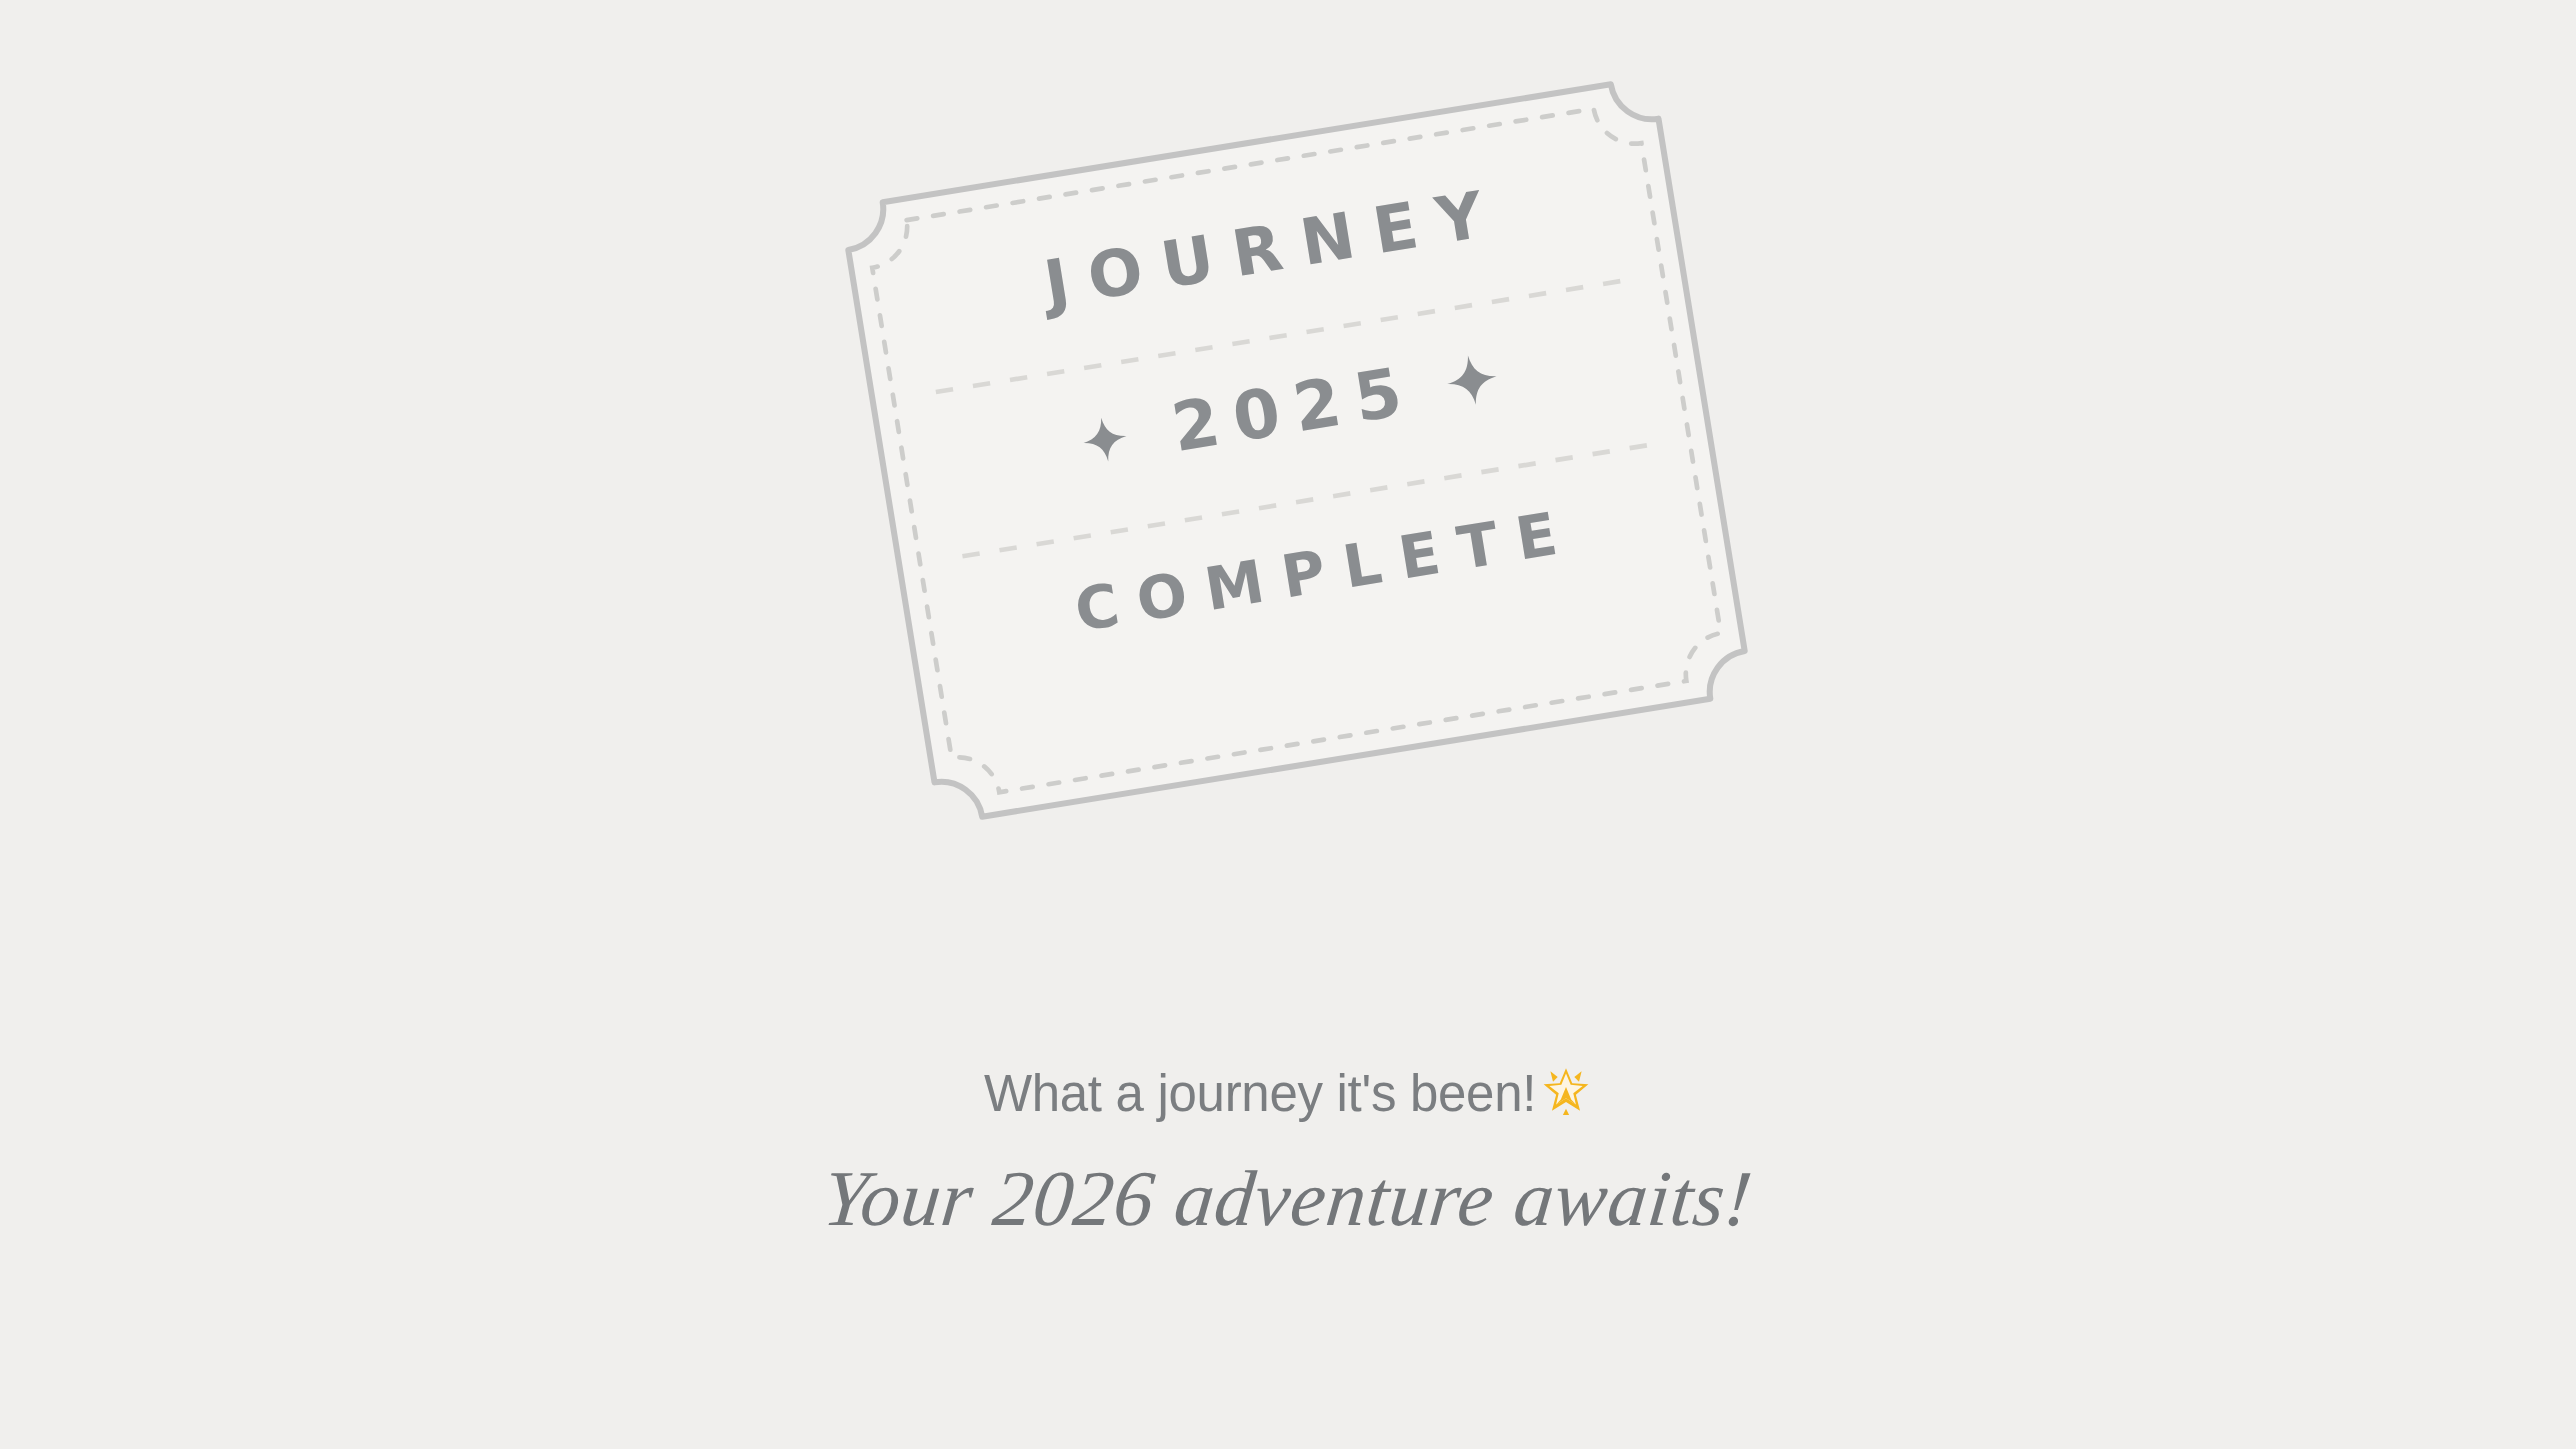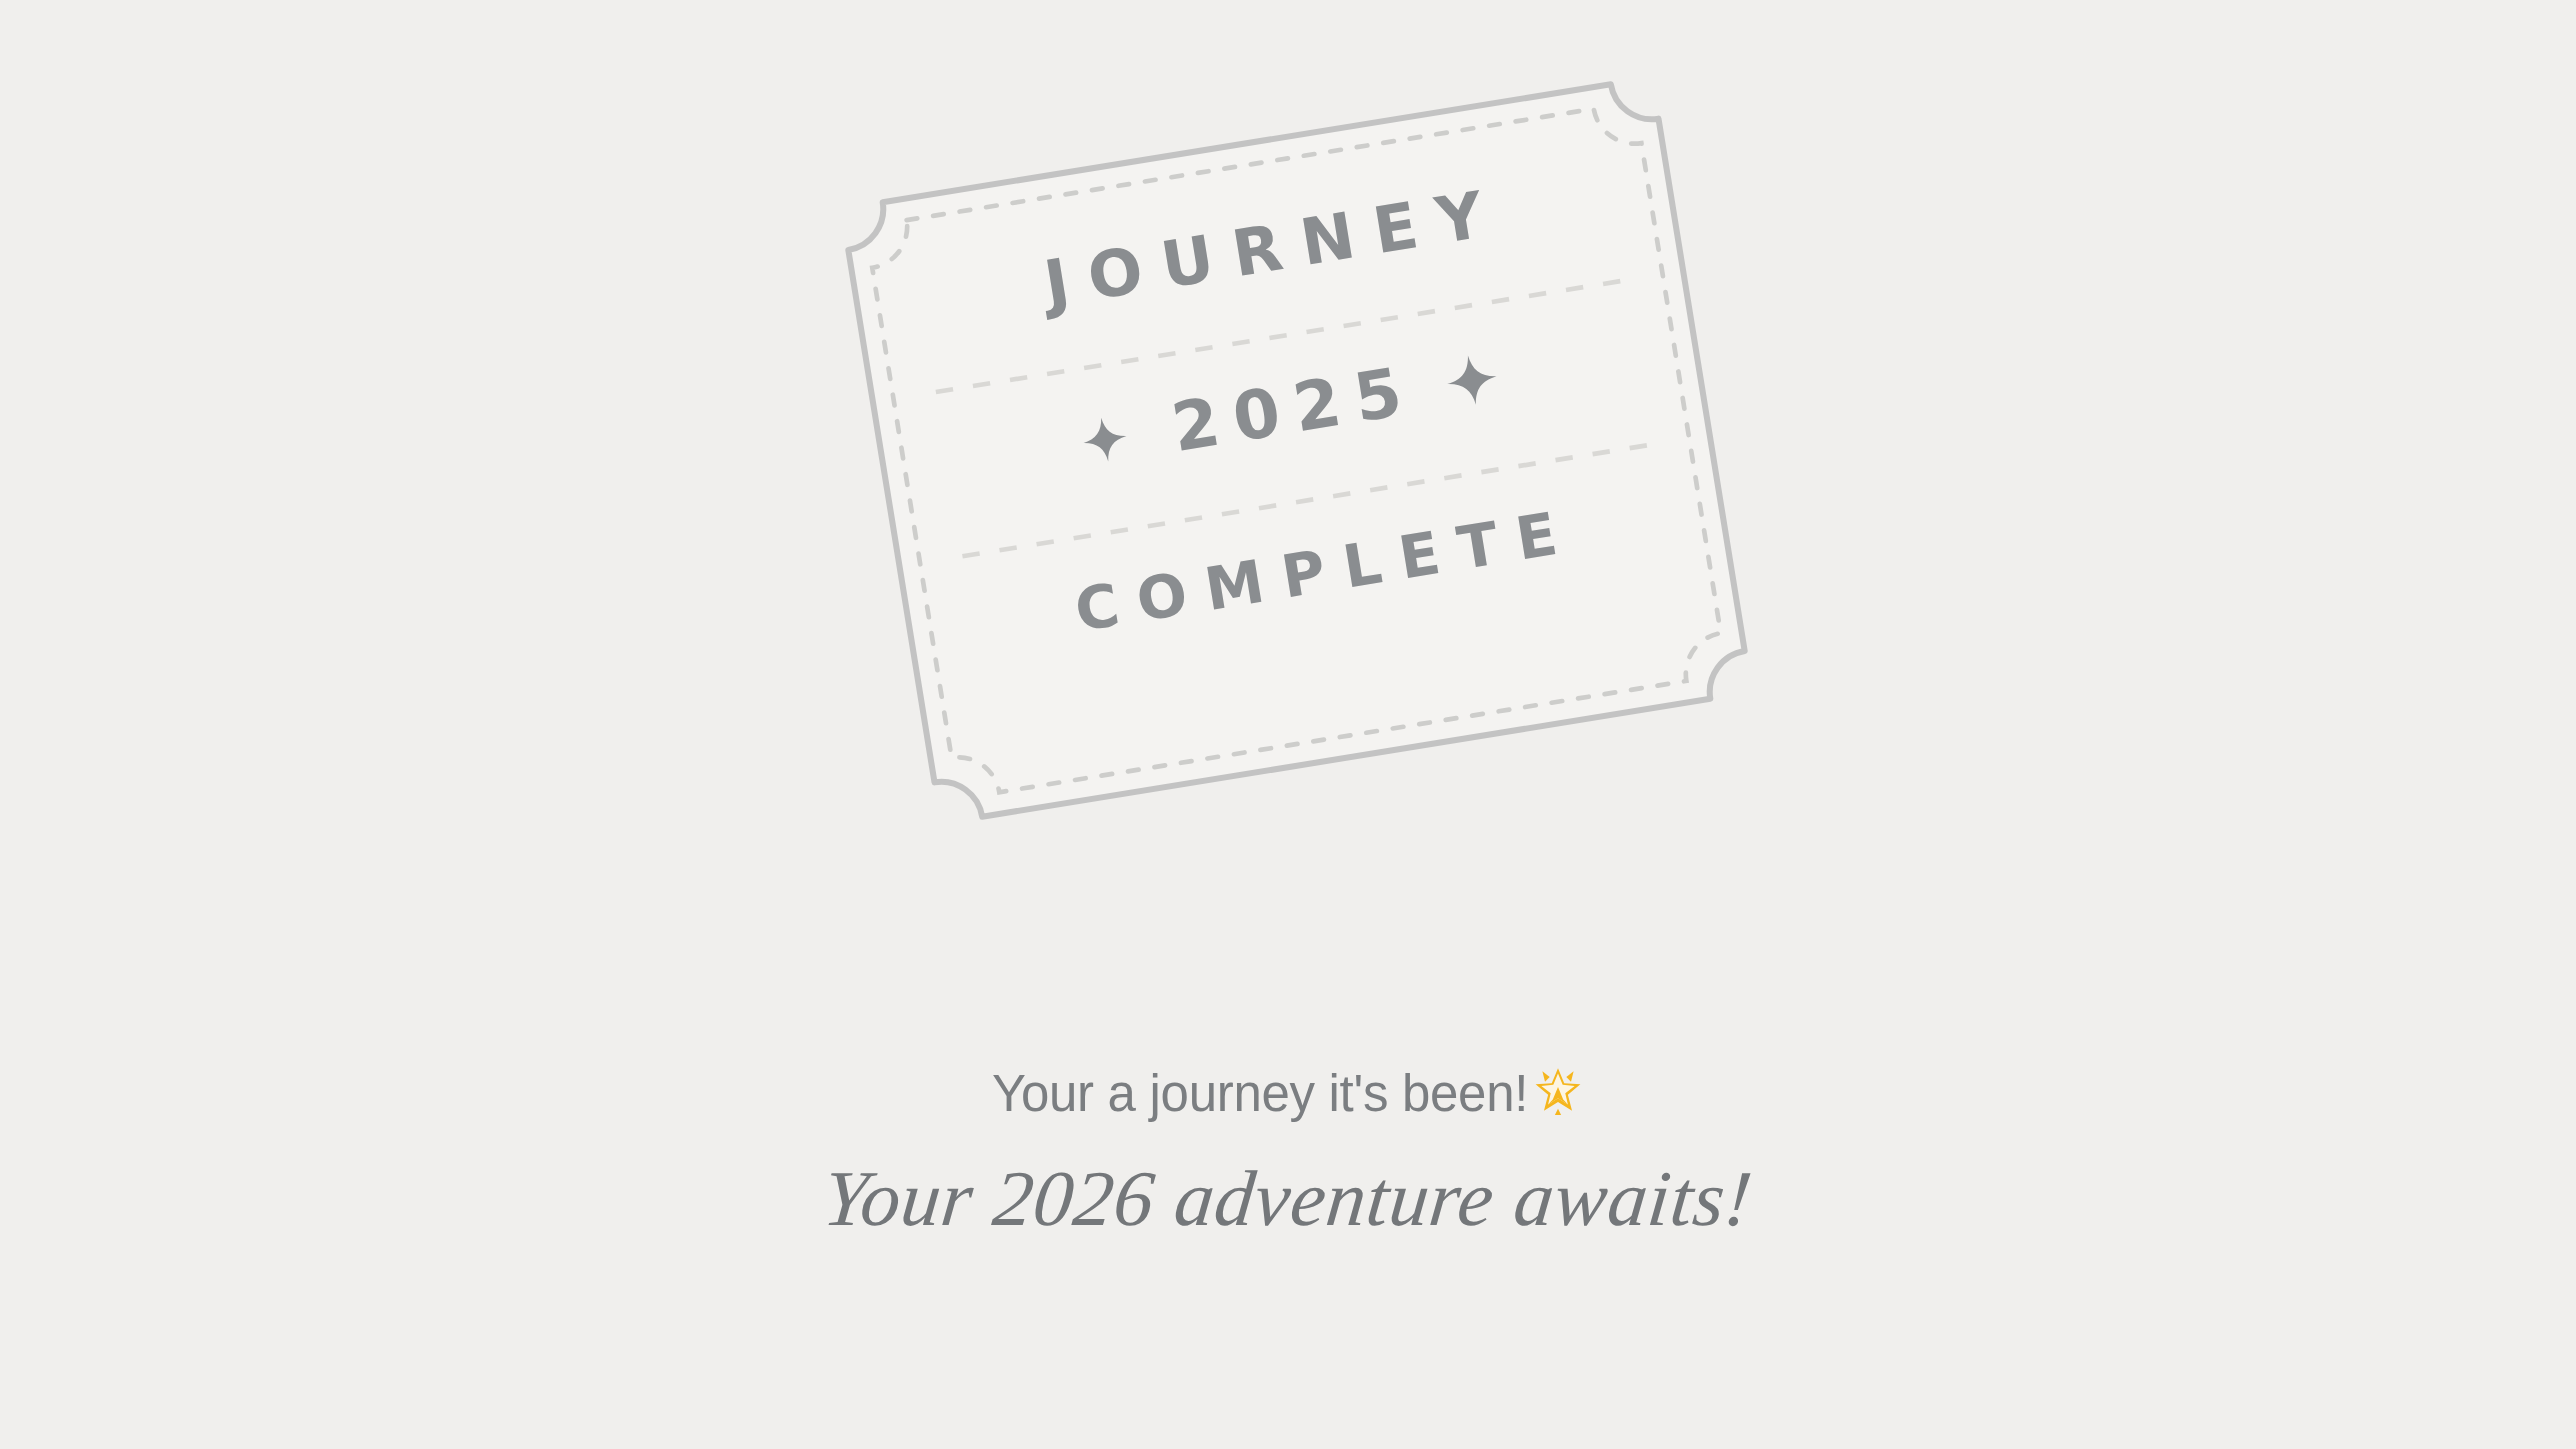--- a/index.html
+++ b/index.html
@@ -185,21 +185,21 @@
       </div>
 
       <div class="tk-row tk-row-complete">
         <span>COMPLETE</span>
       </div>
 
     </div>
   </div>
 
   <div class="caption">
-    <span>Your a journey it's been!</span><span class="star-emoji">
+    <span>What a journey it's been!</span><span class="star-emoji">
       <svg width="52" height="52" viewBox="0 0 100 100">
 
         <path d="M20 16 L34 27 L25 36 Z" fill="#f5b61e"></path>
         <path d="M80 16 L66 27 L75 36 Z" fill="#f5b61e"></path>
         <path d="M50 88 L44 100 L56 100 Z" fill="#f5b61e"></path>
 
         <path d="M50 10 L62 39 L93 41 L69 61 L77 92 L50 75 L23 92 L31 61 L7 41 L38 39 Z" fill="#f5b61e"></path>
 
         <path d="M50 20 L59 42 L82 44 L64 58 L69 80 L50 68 L31 80 L36 58 L18 44 L41 42 Z" fill="#fdfbf3" opacity="0.92"></path>
         <path d="M50 46 L60 70 L69 80 L50 68 L31 80 L40 70 Z" fill="#f5b61e"></path>

